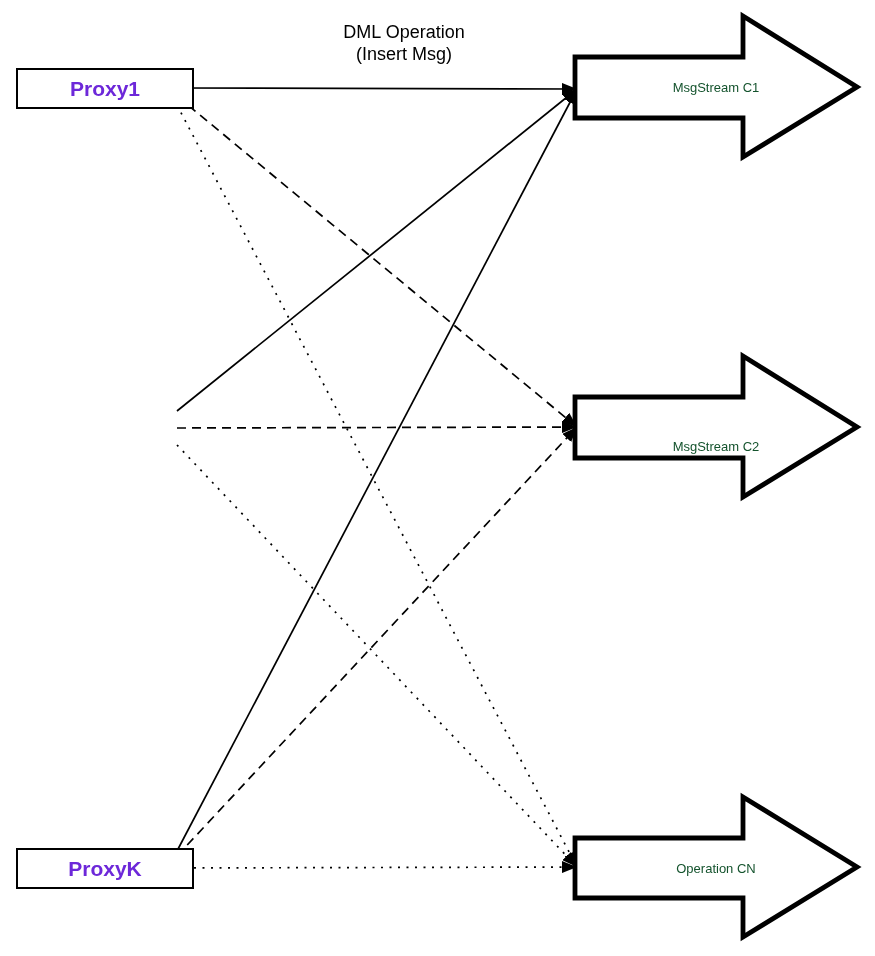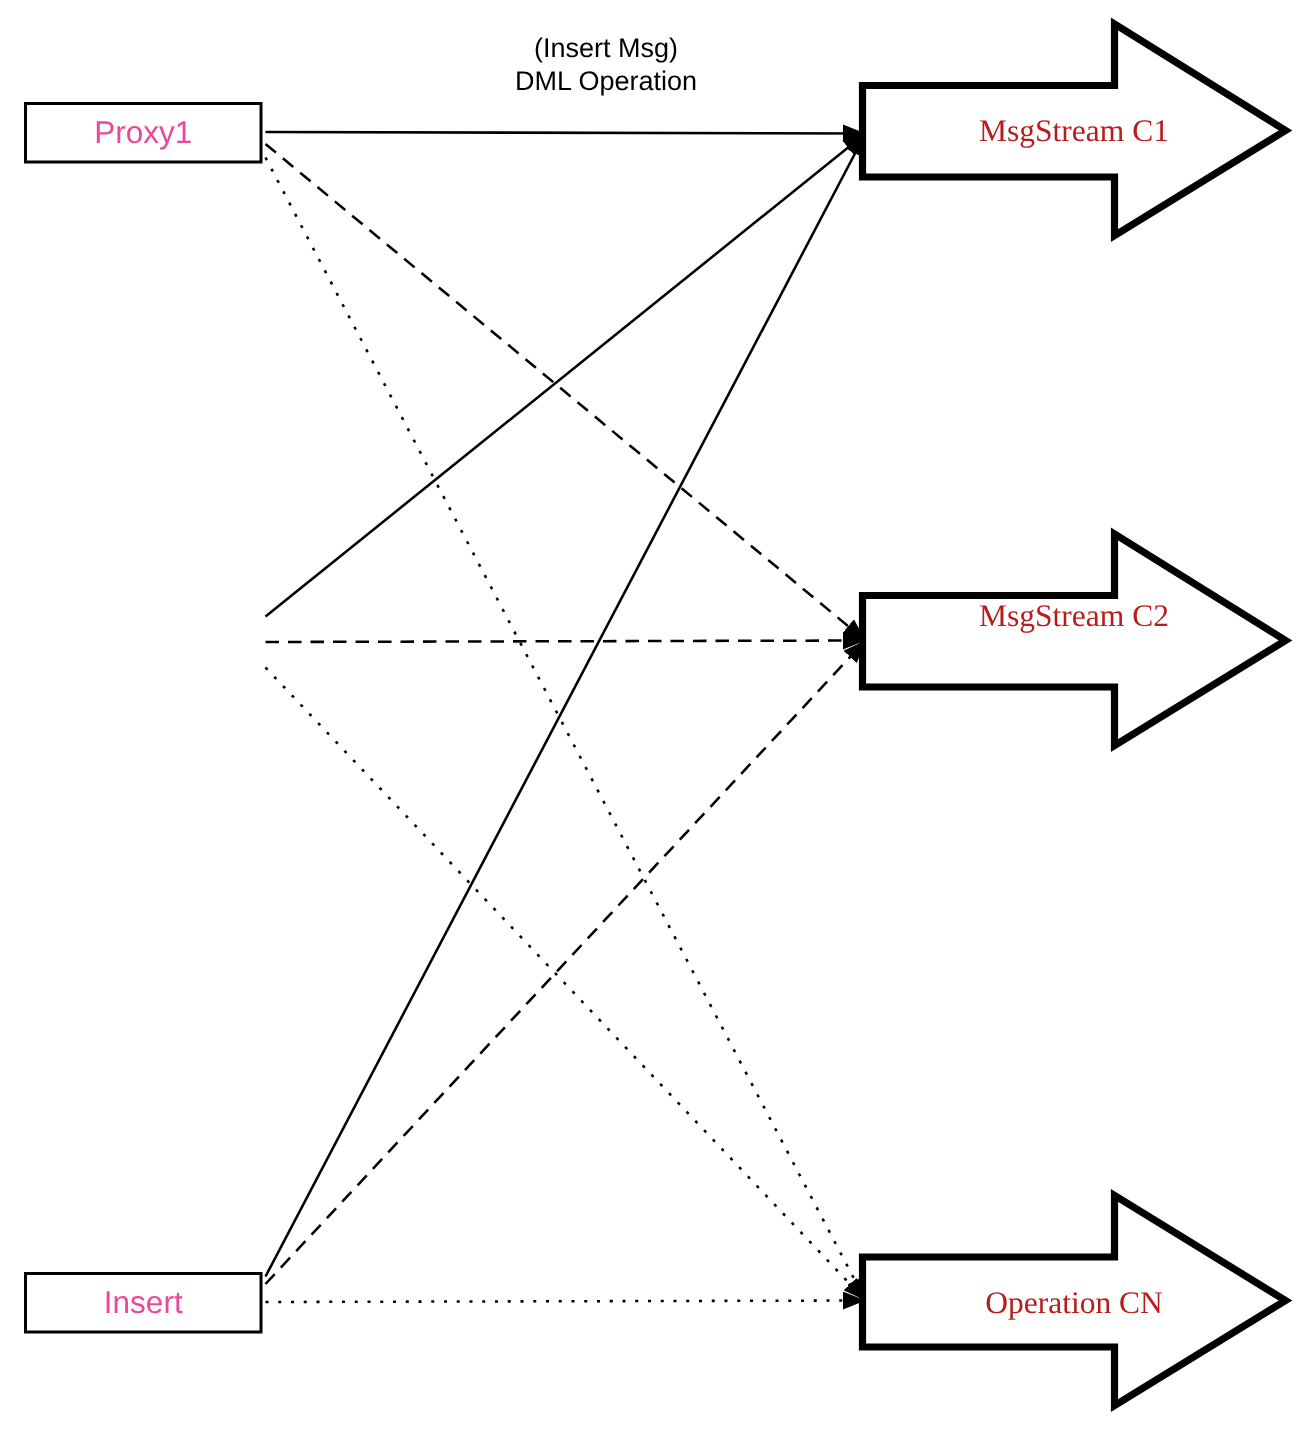--- a/index.html
+++ b/index.html
@@ -31,51 +31,51 @@
   .edge-dotted { stroke-dasharray: 2 6.5; }
   .block-arrow {
     fill: #ffffff;
     stroke: #000000;
     stroke-width: 4.8;
     stroke-linejoin: miter;
   }
   .proxy-box {
     position: absolute;
     left: 16px;
-    width: 159px;
+    width: 178px;
     height: 41px;
     box-sizing: border-box;
     background: #ffffff;
     border: 2.5px solid #000000;
     display: flex;
     align-items: center;
     justify-content: center;
     font-size: 21px;
-    color: #ec4899;
+    color: #6d28d9;
     z-index: 2;
+    font-weight: bold;
   }
   .proxy-box.p1 { top: 68px; }
   .proxy-box.p2 { top: 408px; }
   .proxy-box.pk { top: 848px; }
   .stream-label {
     position: absolute;
     left: 575px;
     width: 282px;
     height: 61px;
     display: flex;
     align-items: center;
     justify-content: center;
-    font-size: 21px;
-    color: #b91c1c;
+    font-size: 13px;
+    color: #14532d;
     z-index: 2;
     pointer-events: none;
-    font-family: Liberation Serif, serif;
   }
   .stream-label.s1 { top: 57px; }
-  .stream-label.s2 { top: 380px; text-align: right; }
+  .stream-label.s2 { top: 416px; text-align: right; }
   .stream-label.sn { top: 838px; }
   .diagram-title {
     position: absolute;
     left: 244px;
     top: 22px;
     width: 320px;
     text-align: center;
     font-size: 18px;
     line-height: 21.5px;
     color: #000000;
@@ -105,29 +105,29 @@
         <line x1="177" y1="856" x2="577" y2="427" class="edge edge-dashed" marker-end="url(#arrowhead)"></line>
         <line x1="177" y1="868" x2="577" y2="867" class="edge edge-dotted" marker-end="url(#arrowhead)"></line>
       </g>
 
     <polygon class="block-arrow" points="575,57 743,57 743,16 857,87 743,157 743,118 575,118"></polygon>
     <polygon class="block-arrow" points="575,397 743,397 743,356 857,427 743,497 743,458 575,458"></polygon>
     <polygon class="block-arrow" points="575,838 743,838 743,797 857,867 743,937 743,898 575,898"></polygon>
   </svg>
 
   <div class="diagram-title">
+    <div>DML Operation</div>
     <div>(Insert Msg)</div>
-    <div>DML Operation</div>
   </div>
 
   <div class="proxy-box p1">
     <span>Proxy1</span>
   </div>
   <div class="proxy-box pk">
-    <span>Insert</span>
+    <span>ProxyK</span>
   </div>
 
   <div class="stream-label s1">
     <span>MsgStream C1</span>
   </div>
   <div class="stream-label s2">
     <span>MsgStream C2</span>
   </div>
   <div class="stream-label sn">
     <span>Operation CN</span>

